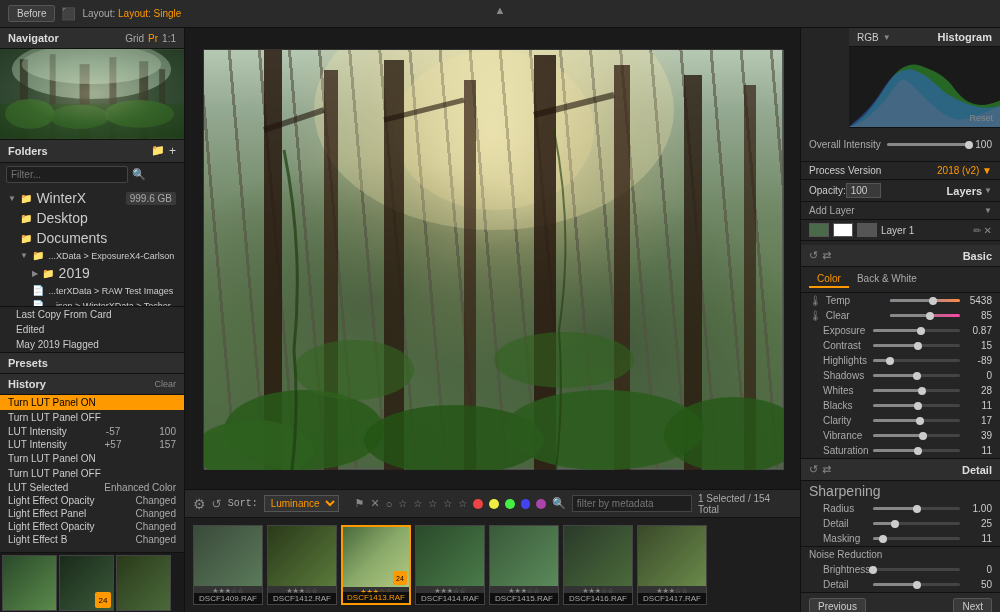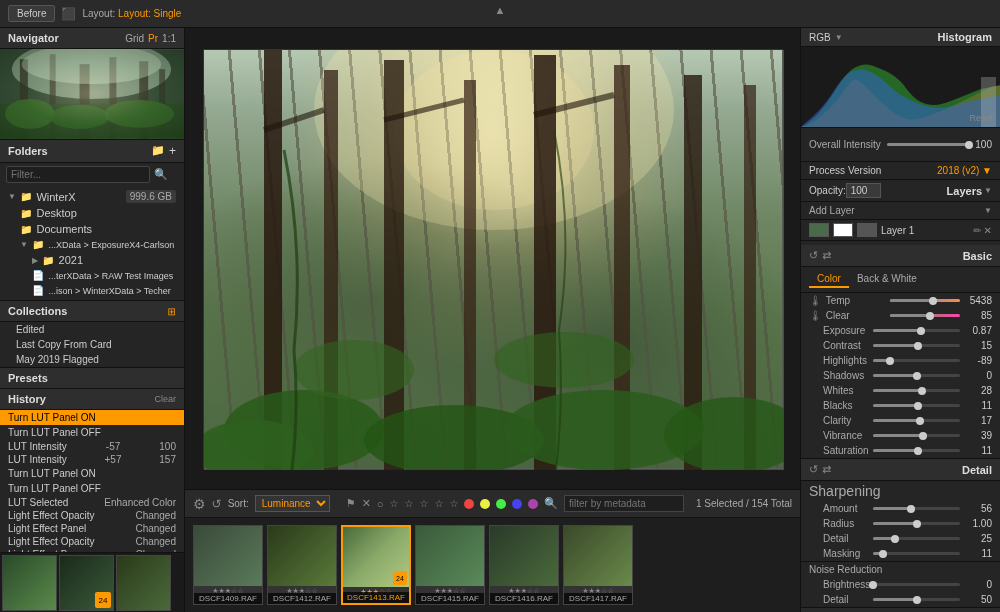--- a/index.html
+++ b/index.html
@@ -93,32 +93,32 @@
       display: flex;
       align-items: center;
       gap: 4px;
     }
     .filter-input {
       background: #1e1e1e;
       border: 1px solid #444;
       color: #ccc;
       padding: 2px 4px;
       font-size: 10px;
-      width: 144px;
+      width: 122px;
       border-radius: 2px;
     }
     .folder-tree { padding: 2px 0; max-height: 120px; overflow: hidden; }
     .folder-item {
       padding: 2px 8px;
       display: flex;
       align-items: center;
       gap: 4px;
       cursor: pointer;
     }
-    .folder-label { font-size: 11px; color: #ccc; }
+    .folder-label { font-size: 14px; color: #ccc; }
     .folder-size { font-size: 10px; color: #aaa; margin-left: auto; background: #3a3a3a; padding: 1px 4px; border-radius: 2px; }
     .folder-indent-1 { padding-left: 20px; }
     .folder-indent-2 { padding-left: 32px; }
     .folder-arrow { color: #888; font-size: 8px; }
 
     
     .collections-section { border-bottom: 1px solid #111; flex-shrink: 0; }
     .collection-item { padding: 2px 16px; font-size: 10px; color: #ccc; cursor: pointer; }
 
     
@@ -247,40 +247,41 @@
       padding: 1px 2px;
       text-align: center;
     }
     .film-stars {
       display: flex;
       justify-content: center;
       margin-top: 1px;
       font-size: 7px;
       color: #888;
     }
-    .sort-label { font-size: 10px; color: #aaa; }
+    .sort-label { font-size: 10px; color: #aaa; font-family: Liberation Mono, monospace; }
     .star-filter { font-size: 10px; color: #888; }
     .color-dot { width: 10px; height: 10px; border-radius: 50%; display: inline-block; }
     .total-label { font-size: 10px; color: #aaa; margin-left: auto; }
 
     
     .right-panel {
       width: 200px;
       background: #252525;
       display: flex;
       flex-direction: column;
       border-left: 1px solid #111;
       overflow: hidden;
       flex-shrink: 0;
     }
 
     
     .histogram-section {
       border-bottom: 1px solid #111;
       flex-shrink: 0;
+      margin-left: 48px;
     }
     .histogram-header {
       background: #2e2e2e;
       padding: 3px 8px;
       display: flex;
       align-items: center;
       justify-content: space-between;
       border-bottom: 1px solid #111;
     }
     .histogram-canvas {
@@ -510,40 +511,36 @@
           <span class="folder-label">Documents</span>
         </div>
         <div class="folder-item folder-indent-1">
           <span class="folder-arrow">▼</span>
           <span style="color:#888;font-size:10px;">📁</span>
           <span class="folder-label" style="font-size:9px;">...XData &gt; ExposureX4-Carlson</span>
         </div>
         <div class="folder-item folder-indent-2">
           <span class="folder-arrow">▶</span>
           <span style="color:#888;font-size:10px;">📁</span>
-          <span class="folder-label">2021</span>
+          <span class="folder-label">2019</span>
         </div>
         <div class="folder-item folder-indent-2">
           <span style="color:#888;font-size:10px;">📄</span>
           <span class="folder-label" style="font-size:9px;">...terXData &gt; RAW Test Images</span>
         </div>
         <div class="folder-item folder-indent-2">
           <span style="color:#888;font-size:10px;">📄</span>
           <span class="folder-label" style="font-size:9px;">...ison &gt; WinterXData &gt; Techer</span>
         </div>
       </div>
     </div>
 
     <div class="collections-section">
-      <div class="section-header">
-        <span class="section-title">Collections</span>
-        <span style="color:#f90;font-size:10px;">⊞</span>
-      </div>
+      <div class="collection-item">Last Copy From Card</div>
       <div class="collection-item">Edited</div>
-      <div class="collection-item">Last Copy From Card</div>
       <div class="collection-item">May 2019 Flagged</div>
     </div>
 
     <div class="presets-section">
       <div class="section-header">
         <span class="section-title">Presets</span>
       </div>
     </div>
 
     <div class="left-bottom-history">
@@ -681,20 +678,25 @@
         <div class="film-thumb-label">DSCF1412.RAF</div>
       </div>
 
       <div class="film-thumb selected" style="border:2px solid #f90;">
         <div class="film-thumb-img" style="background:linear-gradient(135deg,#4a6a3a,#8aaa6a,#b0c880);"></div>
         <div class="film-stars" style="color:#f90;">★★★☆☆</div>
         <div class="film-thumb-label" style="color:#f90;">DSCF1413.RAF</div>
         <div style="position:absolute;bottom:18px;right:2px;background:#f90;border-radius:2px;width:14px;height:14px;display:flex;align-items:center;justify-content:center;font-size:7px;color:#000;">24</div>
       </div>
       <div class="film-thumb">
+        <div class="film-thumb-img" style="background:linear-gradient(135deg,#2a4a2a,#4a7a4a);"></div>
+        <div class="film-stars">★★★☆☆</div>
+        <div class="film-thumb-label">DSCF1414.RAF</div>
+      </div>
+      <div class="film-thumb">
         <div class="film-thumb-img" style="background:linear-gradient(135deg,#3a5a3a,#5a8a5a);"></div>
         <div class="film-stars">★★★☆☆</div>
         <div class="film-thumb-label">DSCF1415.RAF</div>
       </div>
       <div class="film-thumb">
         <div class="film-thumb-img" style="background:linear-gradient(135deg,#2a3a2a,#4a6a3a);"></div>
         <div class="film-stars">★★★☆☆</div>
         <div class="film-thumb-label">DSCF1416.RAF</div>
       </div>
       <div class="film-thumb">
@@ -906,29 +908,20 @@
       <div class="detail-header">
         <div style="display:flex;align-items:center;gap:4px;">
           <span style="color:#888;cursor:pointer;font-size:11px;">↺</span>
           <span style="color:#888;cursor:pointer;font-size:11px;">⇄</span>
         </div>
         <span class="adj-title">Detail</span>
       </div>
       <div style="padding:2px 8px;font-size:14px;color:#aaa;">Sharpening</div>
 
       <div class="slider-row">
-        <span class="slider-label" style="padding-left:14px;">Amount</span>
-        <div class="slider-track">
-          <div class="slider-fill" style="width:44%;">
-              <div class="slider-thumb"></div>
-            </div>
-        </div>
-        <span class="slider-val">56</span>
-      </div>
-      <div class="slider-row">
         <span class="slider-label" style="padding-left:14px;">Radius</span>
         <div class="slider-track">
           <div class="slider-fill" style="width:50%;">
               <div class="slider-thumb"></div>
             </div>
         </div>
         <span class="slider-val">1.00</span>
       </div>
       <div class="slider-row">
         <span class="slider-label" style="padding-left:14px;">Detail</span>

